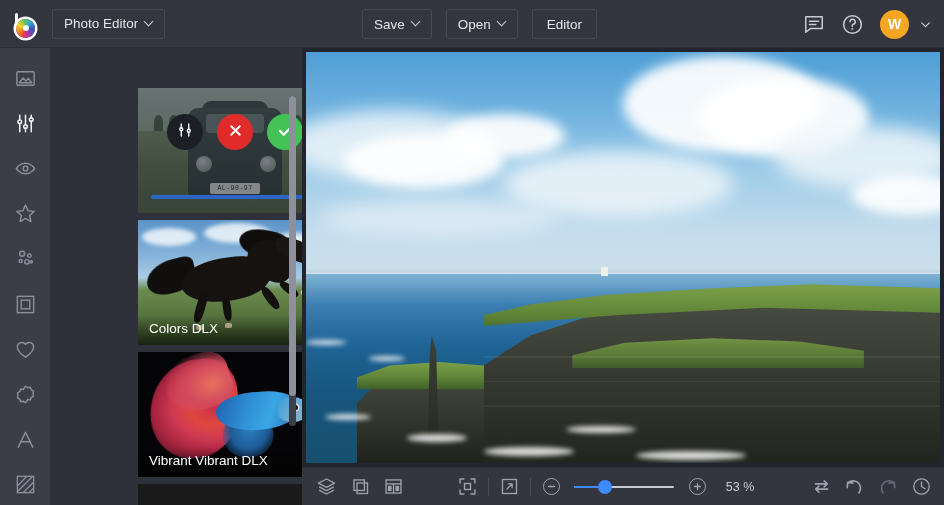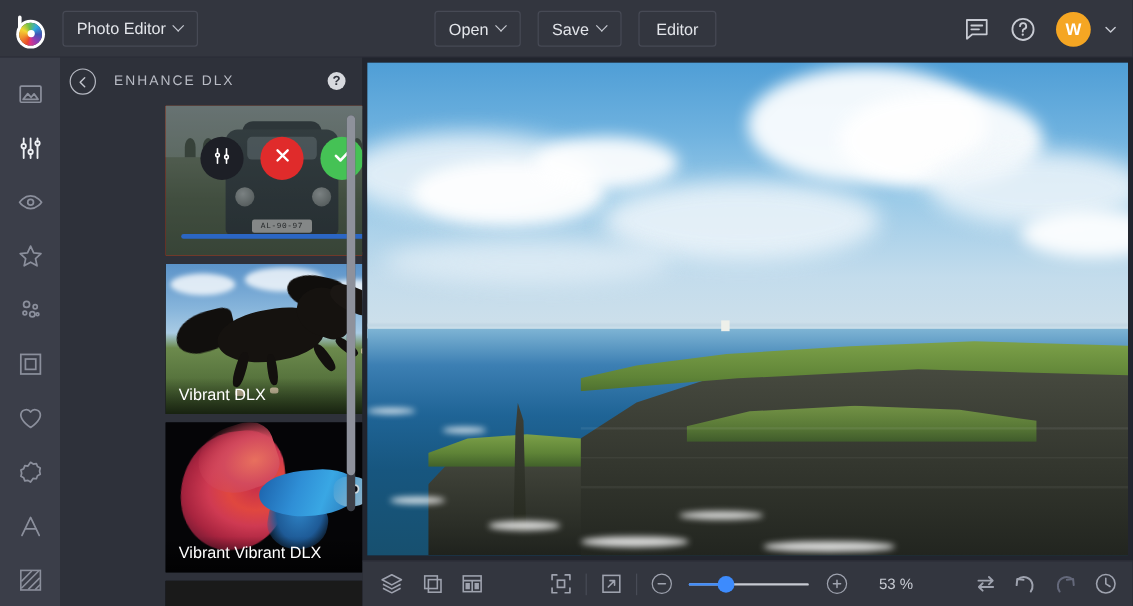--- a/index.html
+++ b/index.html
@@ -340,21 +340,21 @@
     position:absolute; left:0; top:6px; width:100%; height:2px; background:#c7cad2; border-radius:2px;
   }
   .zoom-slider .zfill {
     position:absolute; left:0; top:6px; width:28%; height:2px; background:#3d8bfd; border-radius:2px;
   }
   .zoom-slider .zknob {
     position:absolute; top:0; left:24%; width:14px; height:14px; border-radius:50%;
     background:#3d8bfd;
   }
   .zoom-pct {
-    color:#c8cbd3; font-size:12.5px; margin-left:12px; width:42px; text-align:right;
+    color:#c8cbd3; font-size:12.5px; margin-left:12px; width:42px; text-align:left;
   }
   .circ-btn {
     width: 17px; height: 17px; border-radius: 50%; border: 1.3px solid #9fa3af;
     display: flex; align-items: center; justify-content: center; cursor: pointer; color:#9fa3af;
   }
 </style>
 </head>
 <body>
 
 <div class="app">
@@ -368,25 +368,25 @@
 
     <div class="titlegroup">
       <div class="dd-btn">
         <span>Photo Editor</span>
         <span class="chev"></span>
       </div>
     </div>
 
     <div class="centergroup">
       <div class="dd-btn">
+        <span>Save</span>
+        <span class="chev"></span>
+      </div>
+      <div class="dd-btn">
         <span>Open</span>
-        <span class="chev"></span>
-      </div>
-      <div class="dd-btn">
-        <span>Save</span>
         <span class="chev"></span>
       </div>
       <div class="plain-btn">
         <span>Editor</span>
       </div>
     </div>
 
     <div class="rightgroup">
       <div class="icon-btn">
         <svg width="22" height="22" viewBox="0 0 24 24" fill="none" stroke="#c8cbd3" stroke-width="1.6">
@@ -500,29 +500,20 @@
         <svg width="23" height="23" viewBox="0 0 24 24" fill="none" stroke="currentColor" stroke-width="1.4">
           <rect x="3.5" y="3.5" width="17" height="17"></rect>
           <path d="M4 13L13 4M4 19L19 4M10 20L20 10M16 20.2L20.2 16"></path>
         </svg>
       </span>
     </div>
   </div>
 
   <div class="panel">
 
-    <div class="panel-head">
-      <div class="back-circle">
-        <svg width="13" height="13" viewBox="0 0 24 24" fill="none" stroke="#c2c5cd" stroke-width="2.2">
-          <path d="M14 5l-7 7 7 7" stroke-linecap="round" stroke-linejoin="round"></path>
-        </svg>
-      </div>
-      <div class="panel-title">ENHANCE DLX</div>
-      <div class="help-dot">?</div>
-    </div>
 
     <div class="thumb-scroll">
       <div class="thumb-list">
 
         <div class="thumb selected">
           <div class="art art-car">
             <div class="sky"></div>
             <div class="tree" style="left:8%"></div>
             <div class="tree" style="left:16%"></div>
             <div class="tree" style="left:80%"></div>
@@ -576,21 +567,21 @@
             <div class="hneck"></div>
             <div class="hhead"></div>
             <div class="leg" style="left:30%; top:58%; width:9px;  height:30px; transform:rotate(16deg)"></div>
             <div class="leg" style="left:44%; top:60%; width:8px;  height:26px; transform:rotate(-8deg)"></div>
             <div class="leg" style="left:66%; top:52%; width:9px;  height:26px; transform:rotate(-36deg)"></div>
             <div class="leg" style="left:76%; top:46%; width:8px;  height:22px; transform:rotate(-52deg)"></div>
             <div class="hoof" style="left:30%; top:84%; width:8px; height:5px"></div>
             <div class="hoof" style="left:45%; top:82%; width:7px; height:5px"></div>
             <div class="hoof" style="left:84%; top:56%; width:8px; height:5px"></div>
           </div>
-          <div class="thumb-label">Vibrant DLX</div>
+          <div class="thumb-label">Colors DLX</div>
         </div>
 
         <div class="thumb">
           <div class="art art-fish">
             <div class="ftail"></div>
             <div class="ftail2"></div>
             <div class="ffin"></div>
             <div class="fbody"></div>
             <div class="fhead"></div>
             <div class="feye"></div>

